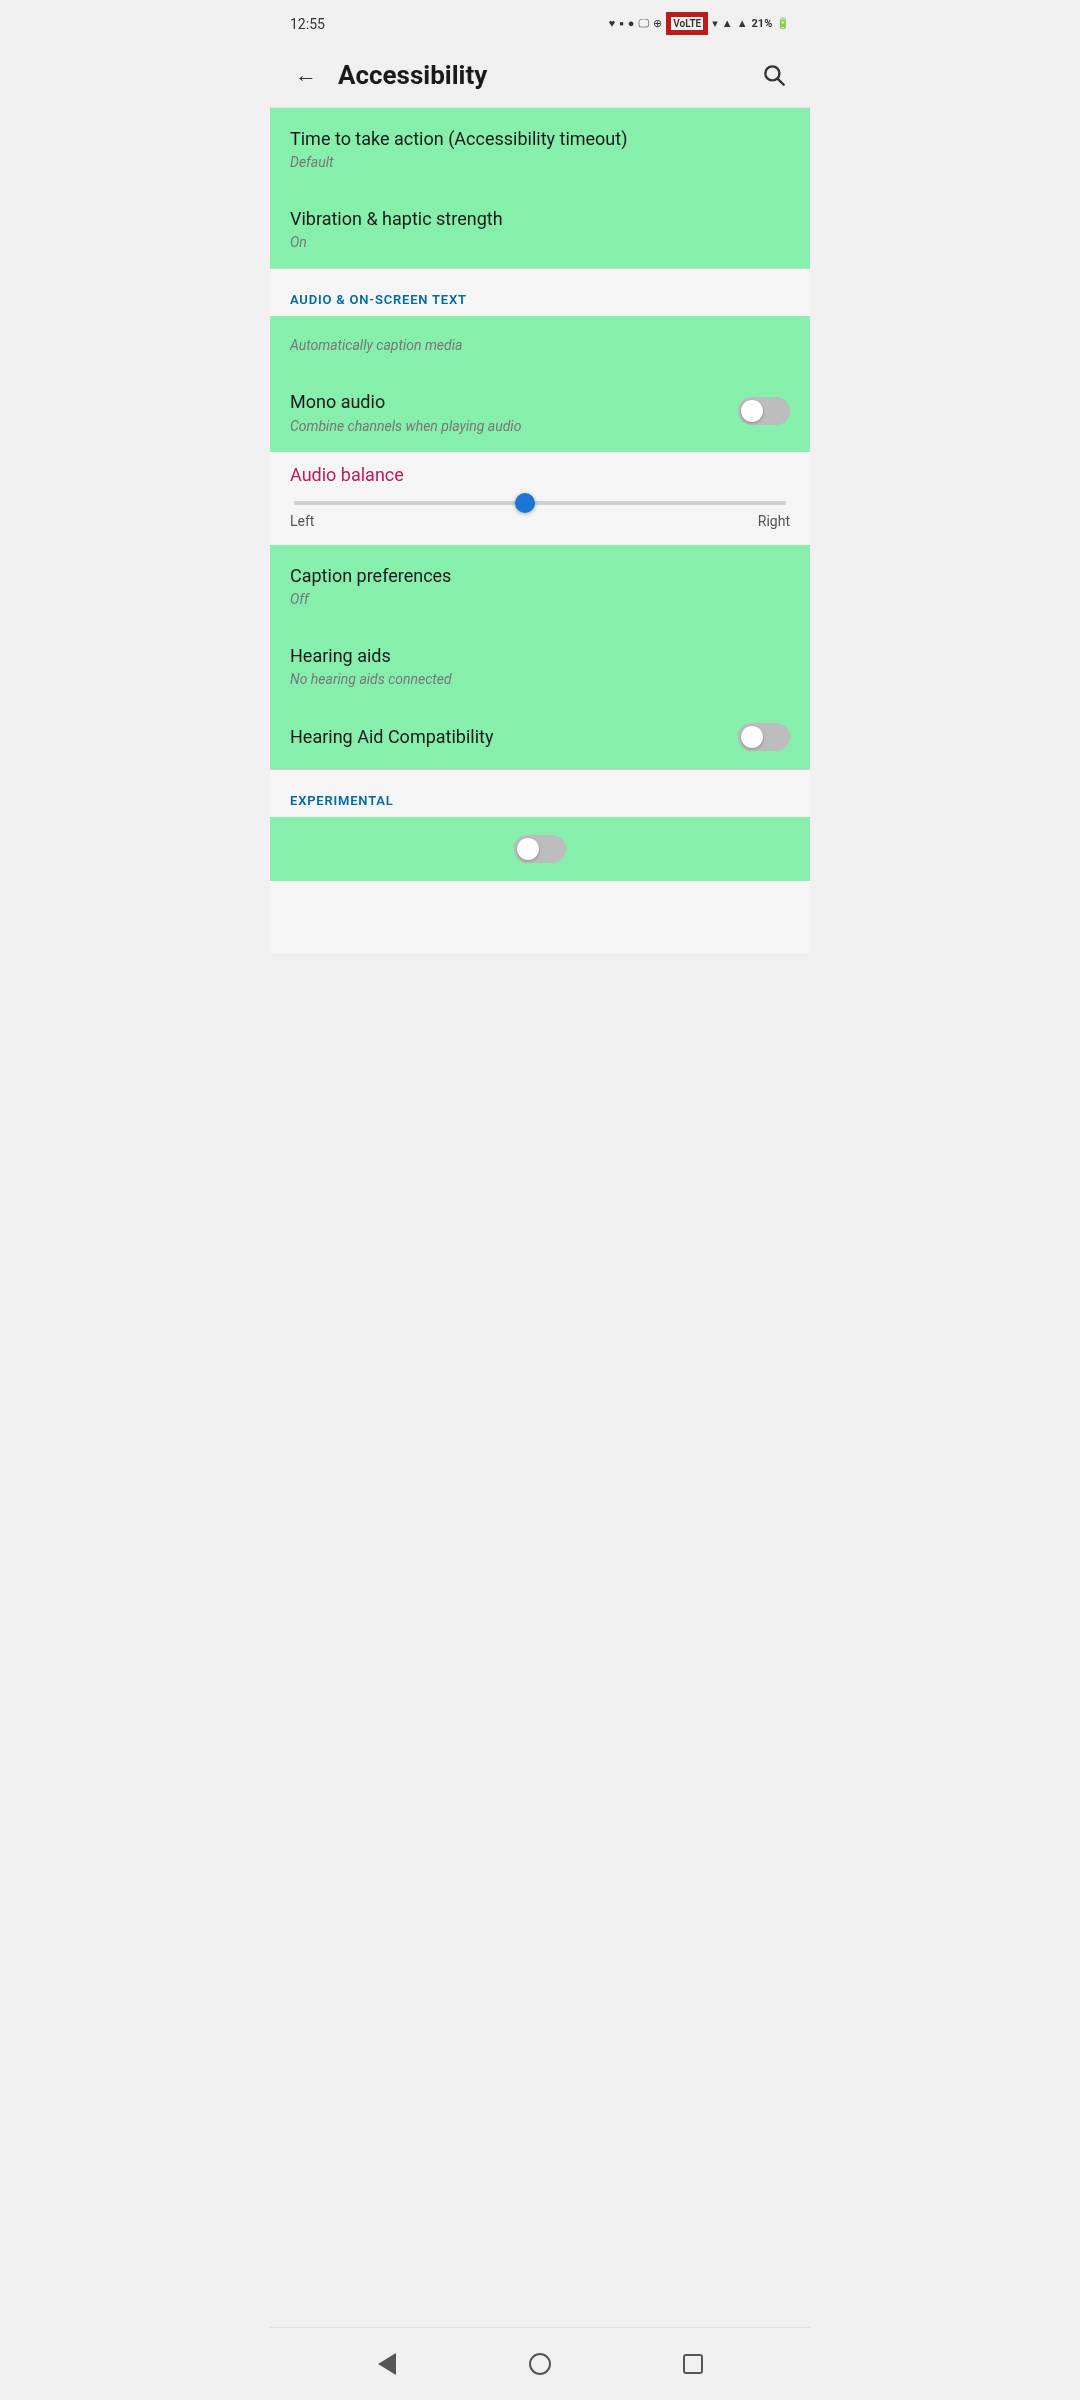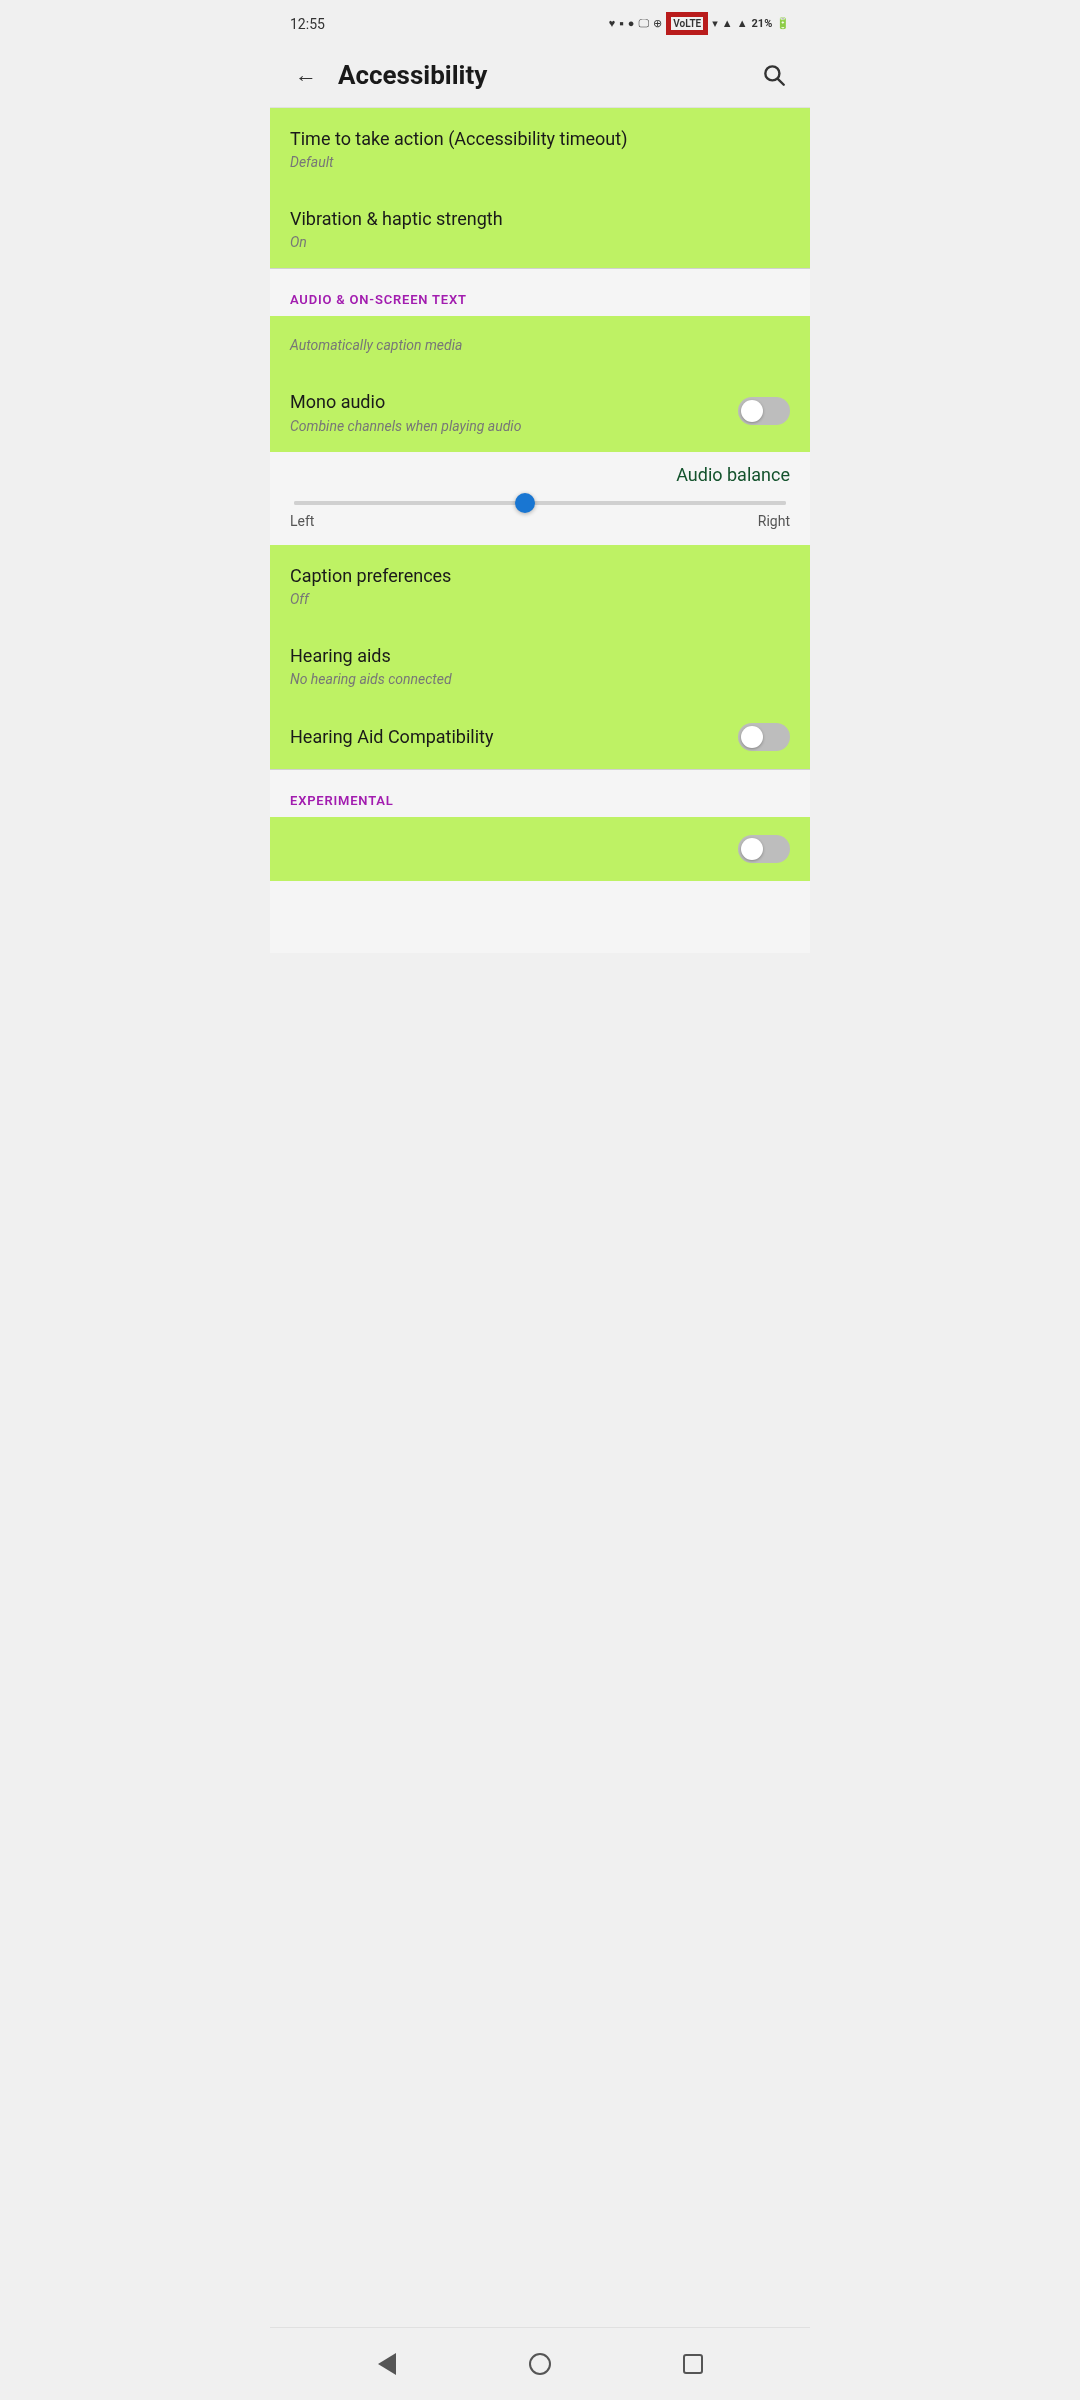--- a/index.html
+++ b/index.html
@@ -84,25 +84,25 @@
     }
 
     
     .content {
       background: #f5f5f5;
     }
 
     
     .setting-item {
       padding: 18px 20px;
-      background: #bef264;
-      cursor: pointer;
-      display: flex;
-      align-items: center;
-      justify-content: flex-end;
+      background: #86efac;
+      cursor: pointer;
+      display: flex;
+      align-items: center;
+      justify-content: center;
     }
     .setting-text {
       flex: 1;
     }
     .setting-title {
       font-size: 18px;
       font-weight: 400;
       color: #1a1a1a;
       line-height: 1.4;
     }
@@ -121,21 +121,21 @@
     }
 
     
     .section-header {
       padding: 20px 20px 8px;
       background: #f5f5f5;
     }
     .section-title {
       font-size: 13px;
       font-weight: 600;
-      color: #a21caf;
+      color: #0369a1;
       letter-spacing: 0.8px;
       text-transform: uppercase;
     }
 
     
     .toggle {
       width: 52px;
       height: 28px;
       border-radius: 14px;
       background: #bdbdbd;
@@ -162,23 +162,22 @@
     }
 
     
     .slider-container {
       padding: 12px 20px 16px;
       background: #f5f5f5;
     }
     .slider-label {
       font-size: 18px;
       font-weight: 400;
-      color: #14532d;
+      color: #be185d;
       margin-bottom: 16px;
-      text-align: right;
     }
     .slider-track {
       position: relative;
       height: 4px;
       background: #d0d0d0;
       border-radius: 2px;
       margin: 0 4px;
     }
     .slider-fill-left {
       position: absolute;

